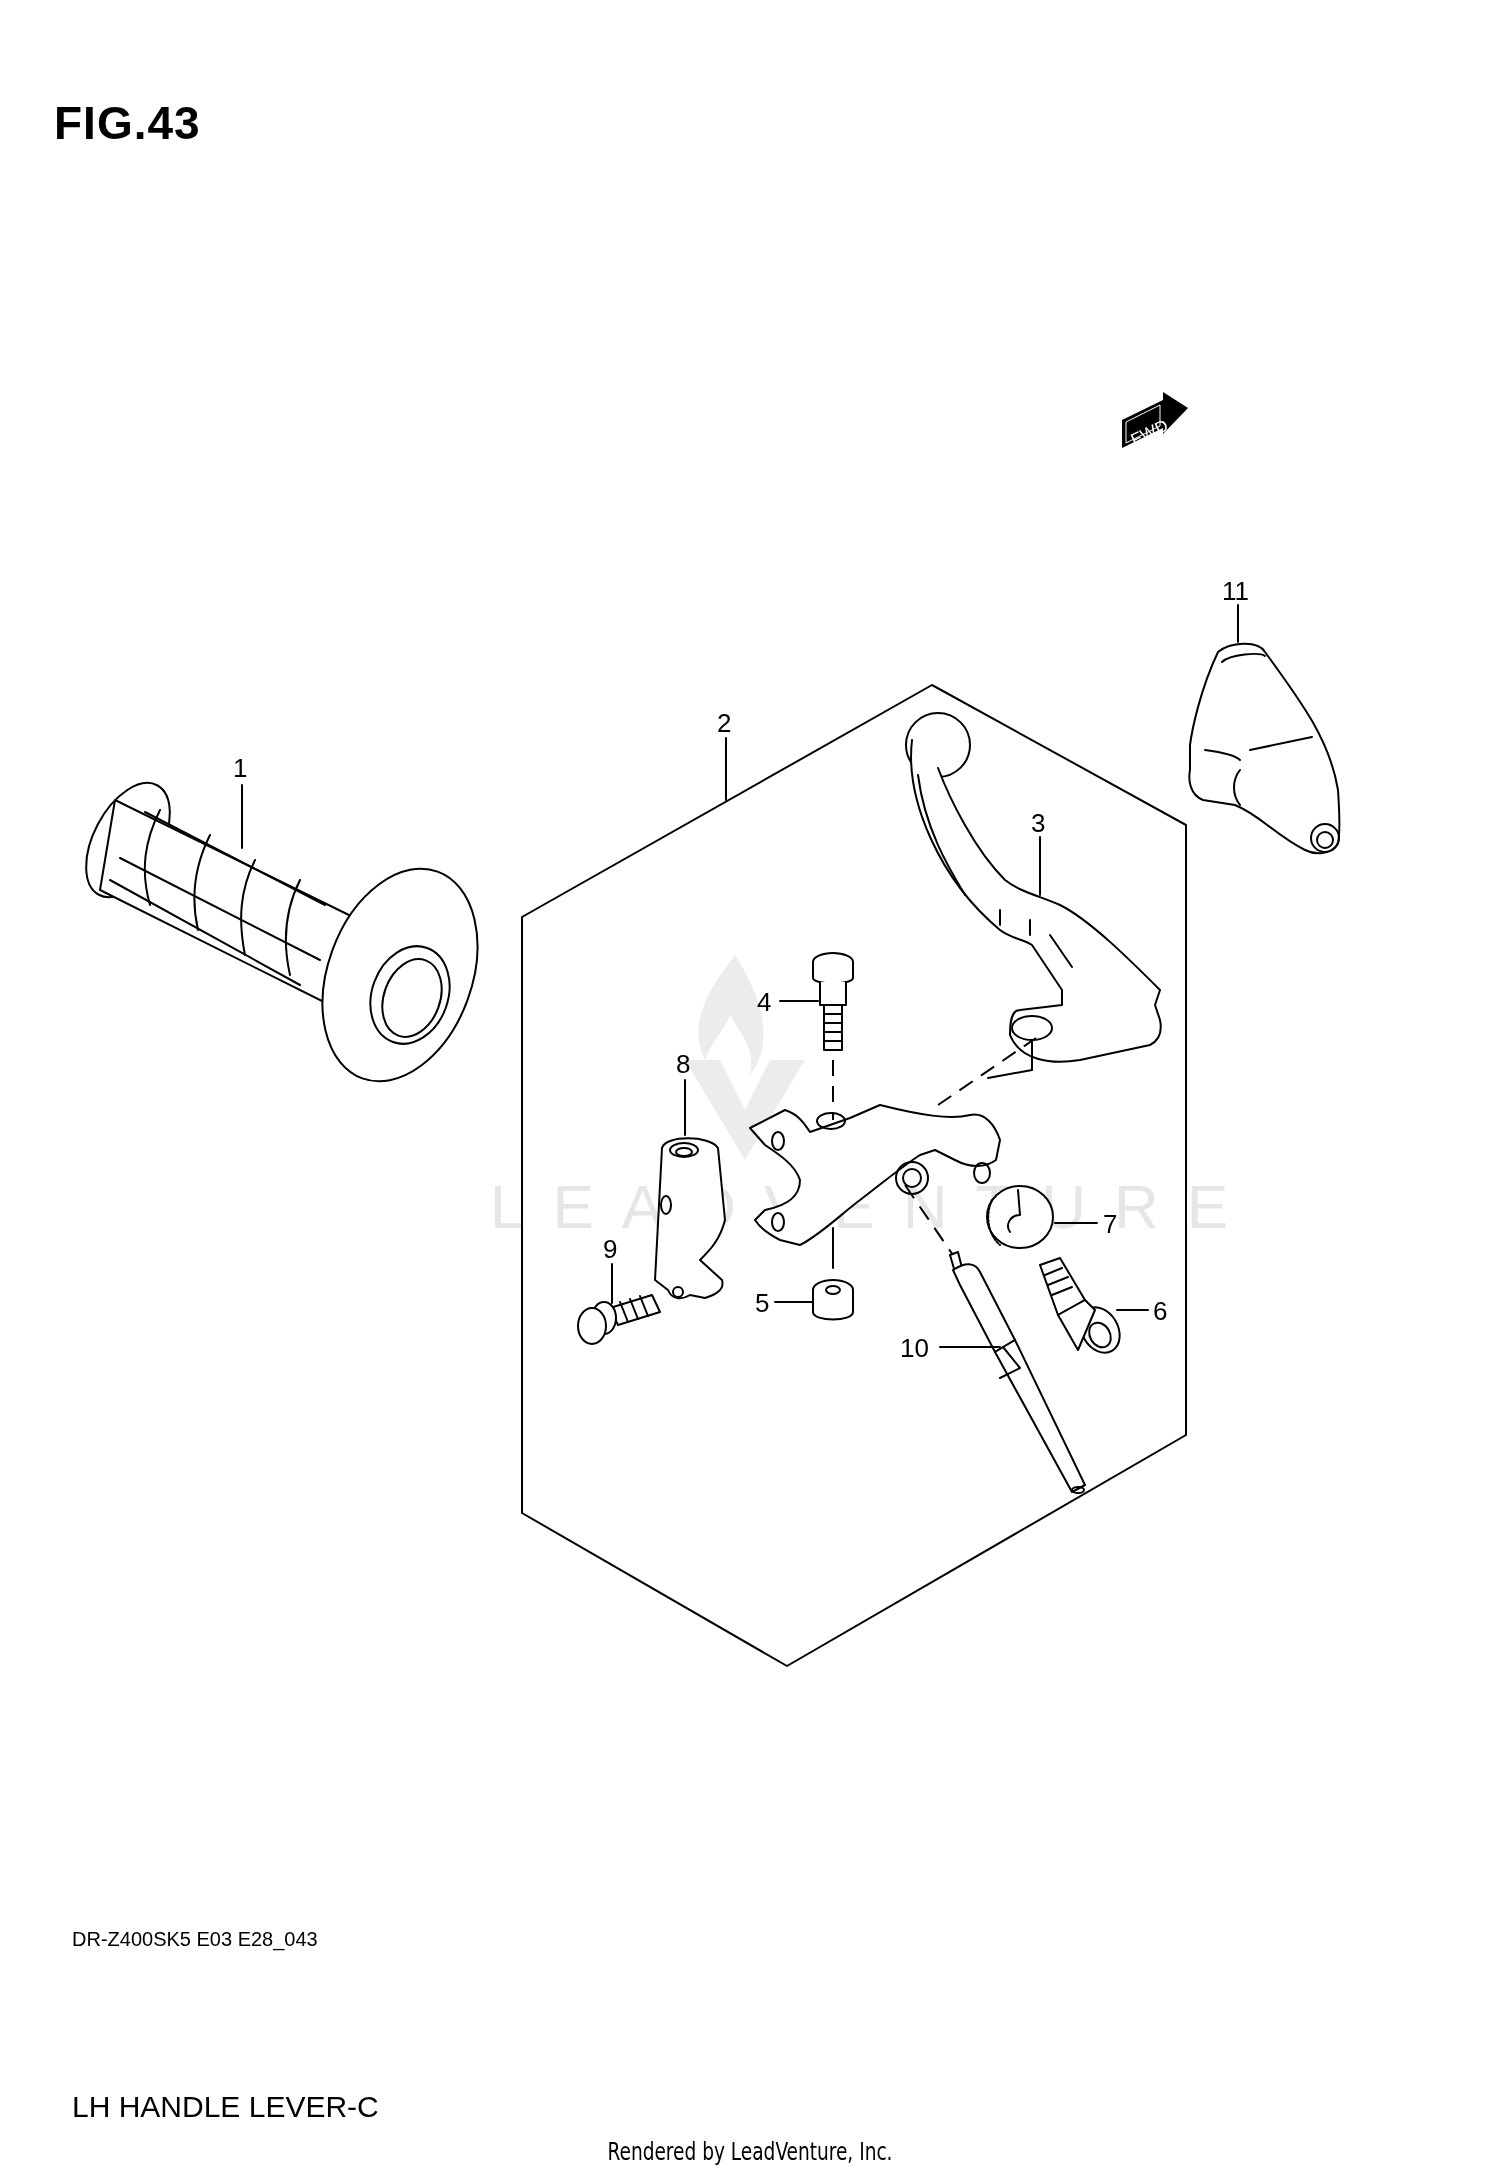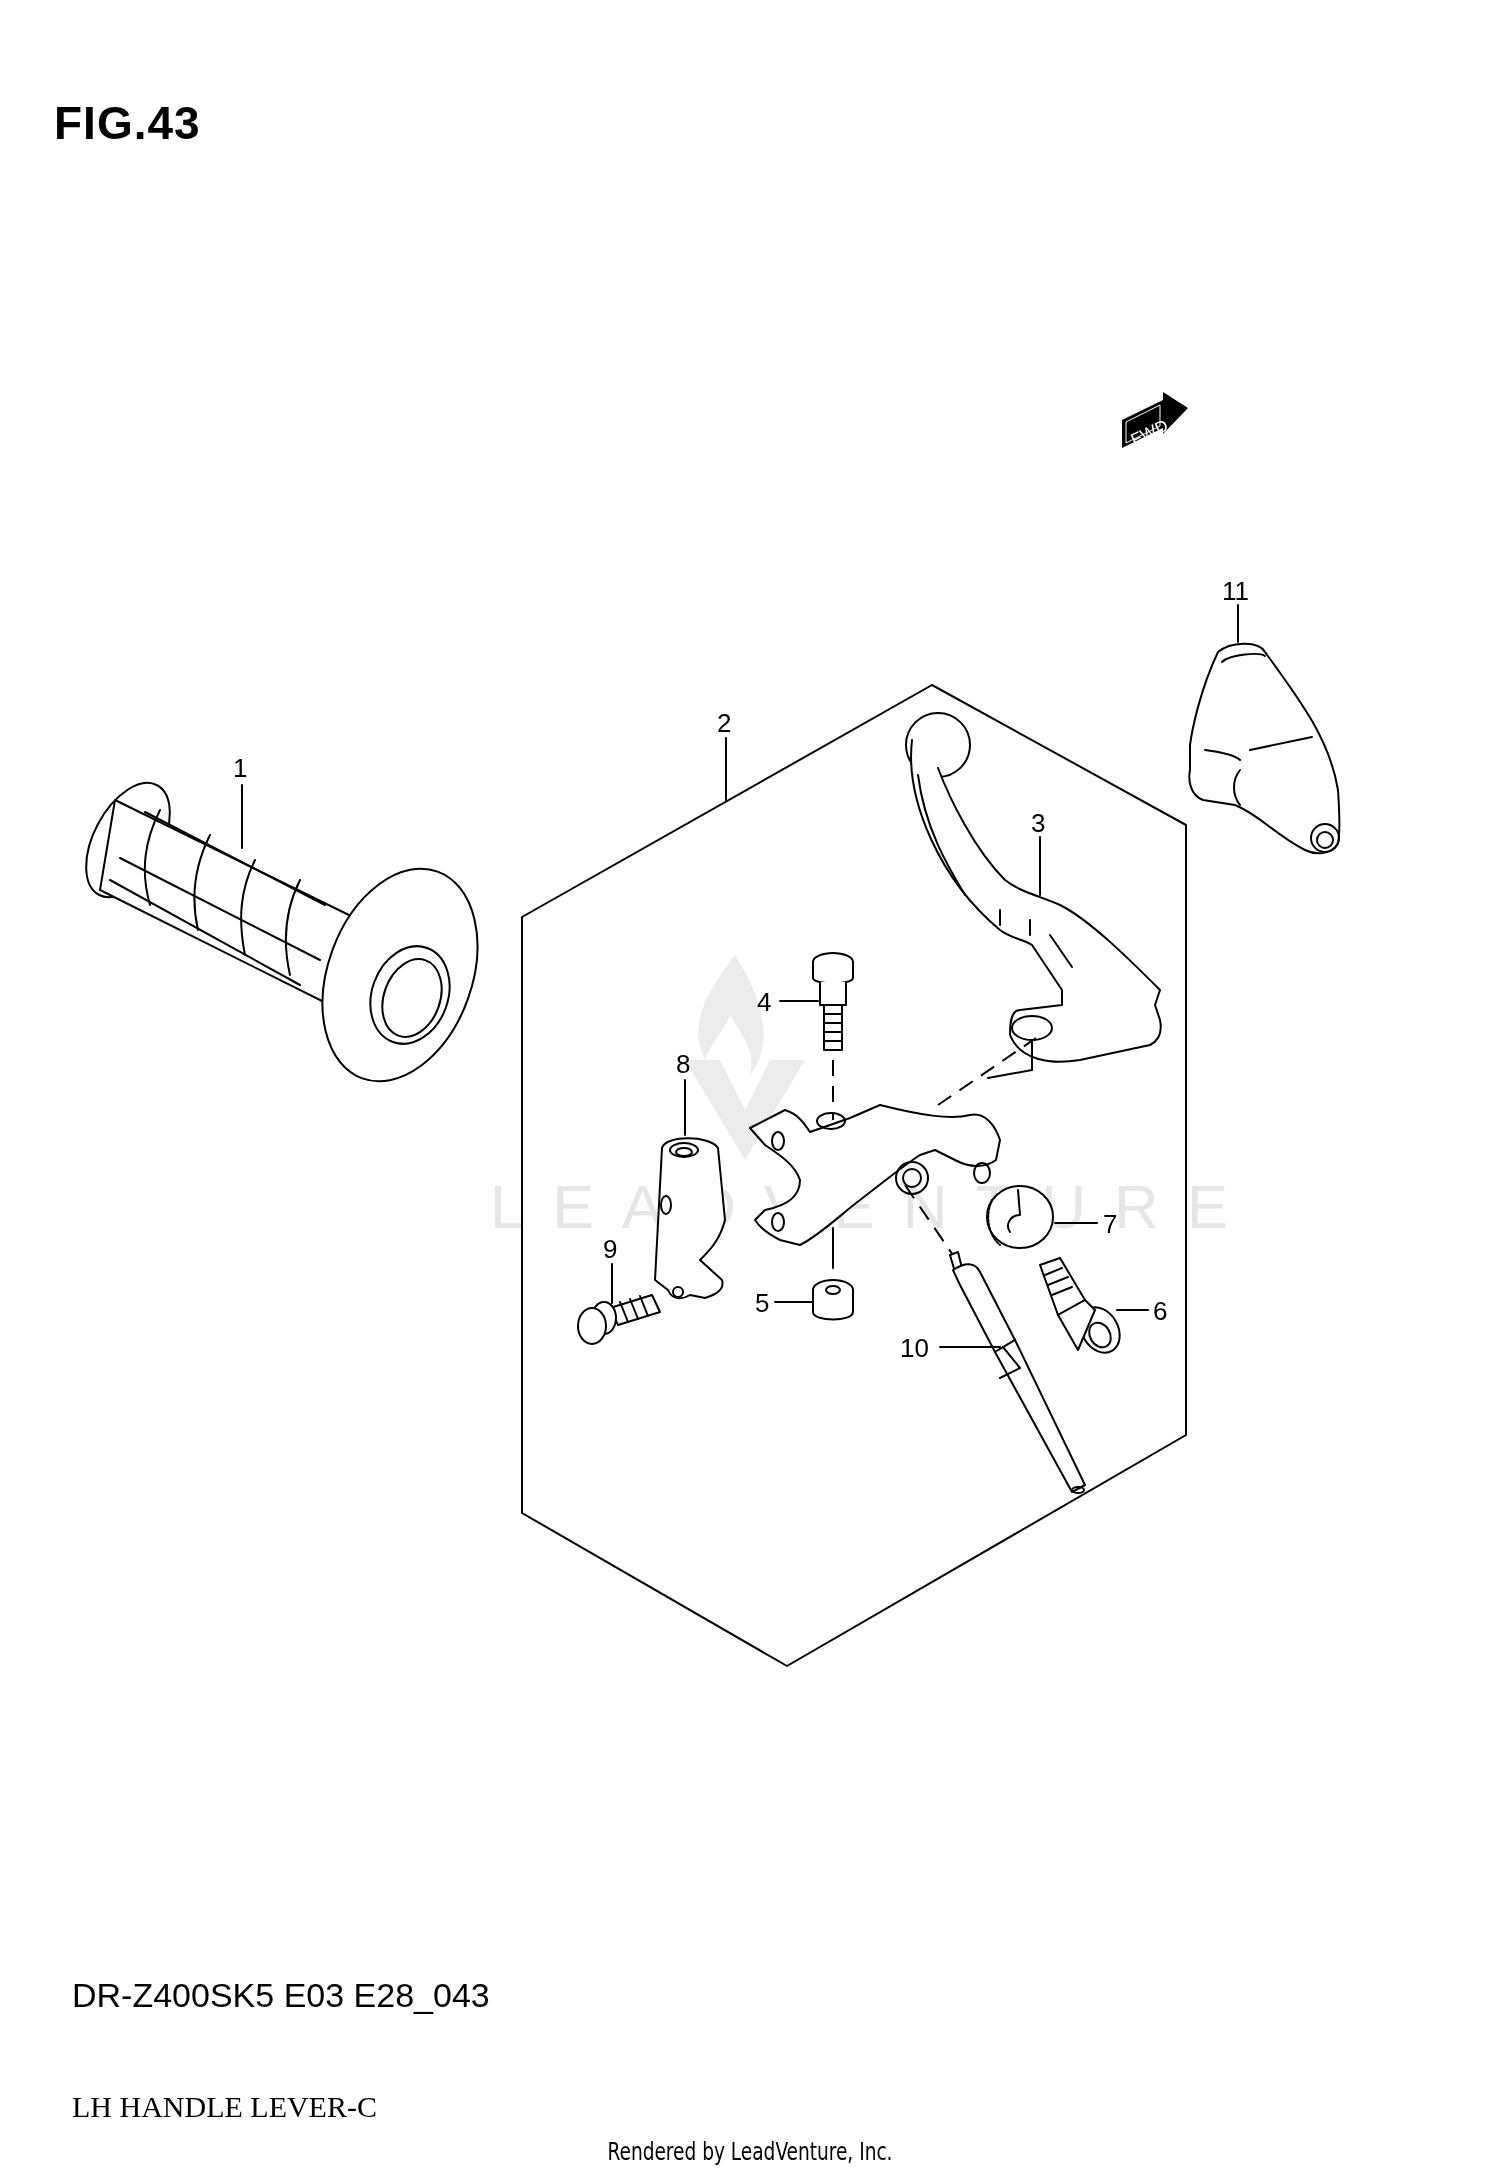--- a/index.html
+++ b/index.html
@@ -1,19 +1,19 @@
 <!DOCTYPE html>
 <html><head>
 <meta charset="utf-8">
 <style>
   html, body { margin: 0; padding: 0; background: #ffffff; }
   body { width: 1500px; height: 2172px; position: relative; overflow: hidden; font-family: "Liberation Sans", sans-serif; color: #000; }
   .fig-title { position: absolute; left: 54px; top: 96px; font-size: 46px; font-weight: bold; letter-spacing: 1px; font-family: "Liberation Sans", sans-serif; }
-  .footer-code { position: absolute; left: 72px; top: 1976px; font-size: 34px; font-family: "Liberation Sans", sans-serif; }
-  .footer-name { position: absolute; left: 72px; top: 2090px; font-size: 30px; font-family: Liberation Serif, serif; }
+  .footer-code { position: absolute; left: 72px; top: 1928px; font-size: 20px; font-family: "Liberation Sans", sans-serif; }
+  .footer-name { position: absolute; left: 72px; top: 2090px; font-size: 30px; font-family: Liberation Sans, sans-serif; }
   .rendered-by { position: absolute; left: 0; width: 1500px; text-align: center; top: 2138px; font-size: 24px; font-family: "DejaVu Sans Condensed", "DejaVu Sans", sans-serif; transform: scaleX(0.86); }
   svg.diagram { position: absolute; left: 0; top: 0; }
   .callout { font-family: "Liberation Sans", sans-serif; font-size: 26px; fill: #000; }
   .wm { font-family: "Liberation Sans", sans-serif; font-size: 62px; fill: #e6e6e6; letter-spacing: 28px; }
   .ln { stroke: #000; stroke-width: 2; fill: none; stroke-linecap: round; stroke-linejoin: round; }
   .ln-w { stroke: #000; stroke-width: 2; fill: #fff; stroke-linecap: round; stroke-linejoin: round; }
   .dash { stroke: #000; stroke-width: 2; fill: none; stroke-dasharray: 16 10; }
 </style>
 </head>
 <body>

